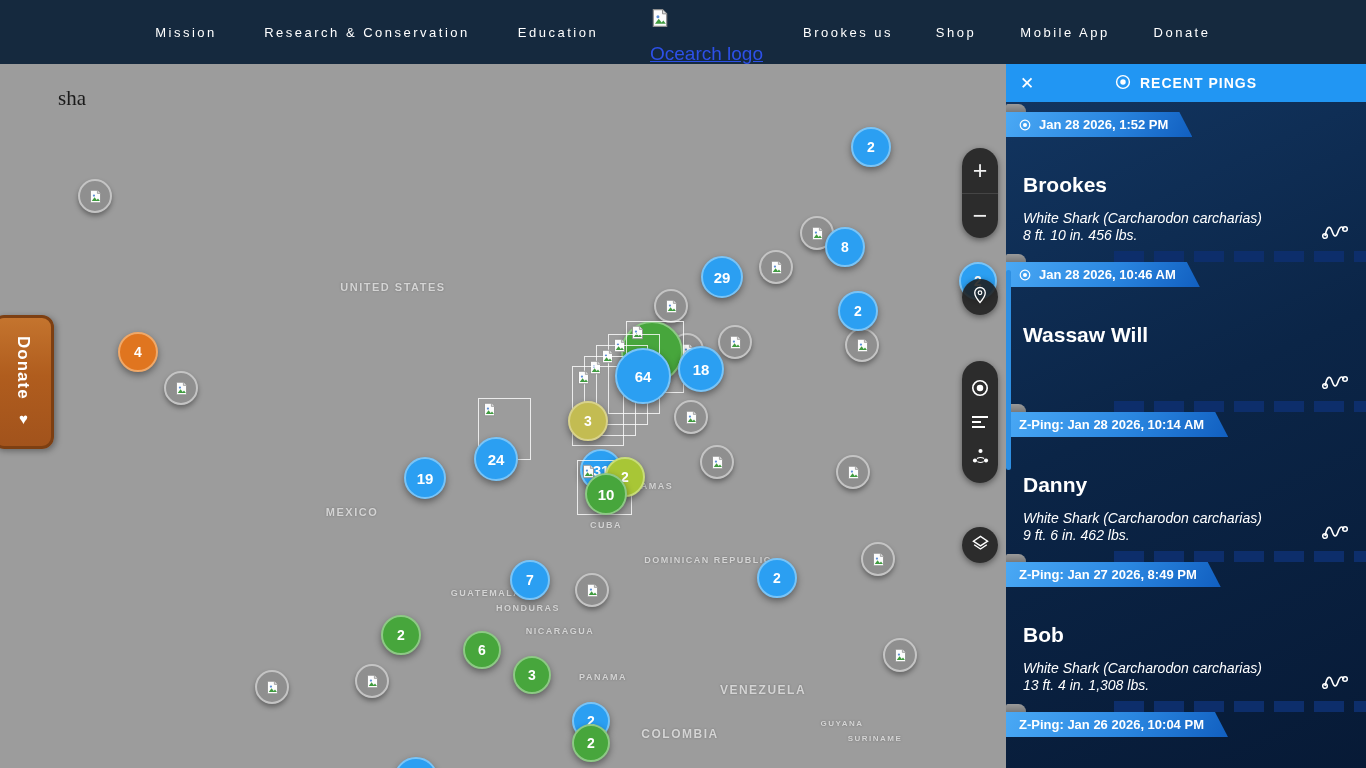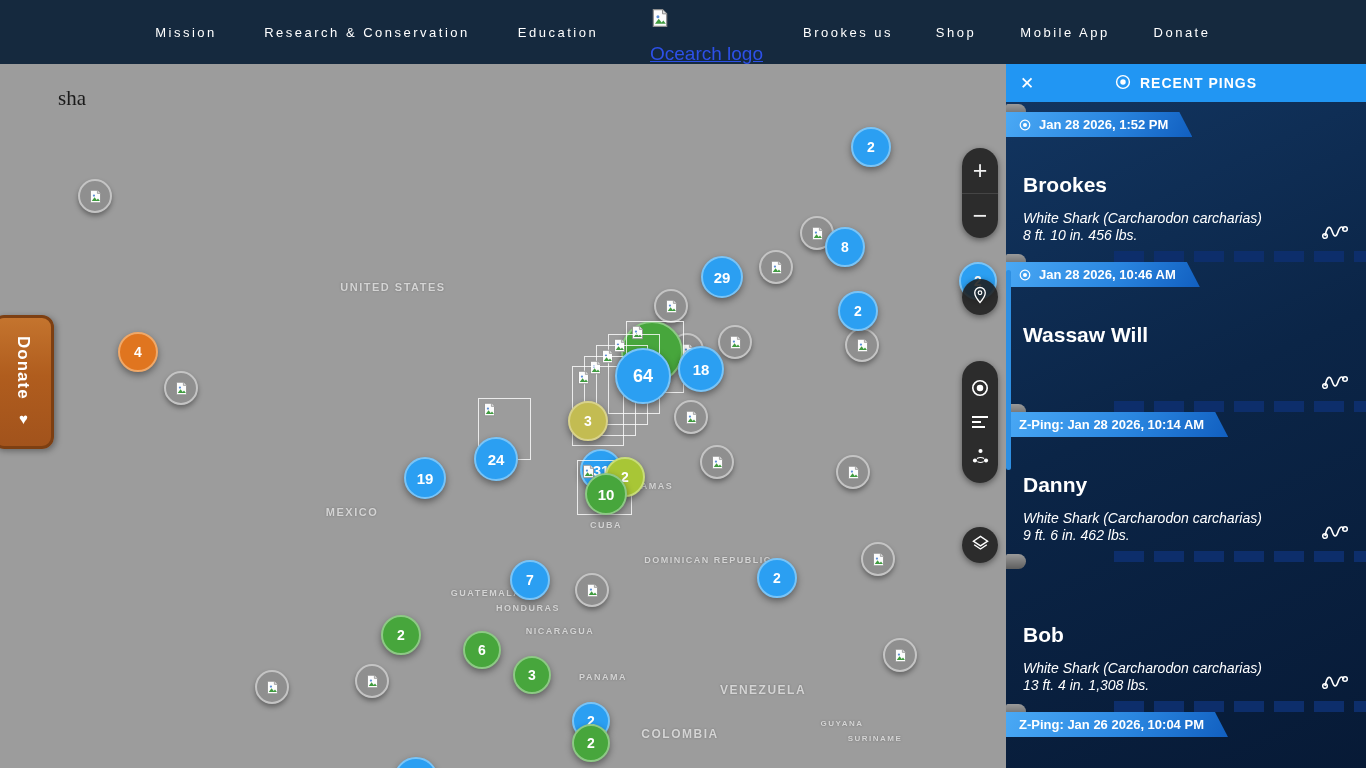--- a/index.html
+++ b/index.html
@@ -319,21 +319,21 @@
               <circle cx="9.5" cy="10.5" r="1.8" fill="#5b8dd6"></circle>
             </svg></span>
         </div>
       </div>
     <div id="clusters">
         <div class="cluster c-b" style="left: 871px; top: 83px; width: 40px; height: 40px; font-size: 14px;">2</div>
         <div class="cluster c-b" style="left: 845px; top: 183px; width: 40px; height: 40px; font-size: 14px;">8</div>
         <div class="cluster c-b" style="left: 722px; top: 213px; width: 42px; height: 42px; font-size: 15px;">29</div>
         <div class="cluster c-b" style="left: 858px; top: 247px; width: 40px; height: 40px; font-size: 14px;">2</div>
         <div class="cluster c-b" style="left: 978px; top: 217px; width: 38px; height: 38px; font-size: 14px;">2</div>
-        <div class="cluster c-b" style="left: 643px; top: 312px; width: 56px; height: 56px; font-size: 18px;">64</div>
+        <div class="cluster c-b" style="left: 643px; top: 312px; width: 56px; height: 56px; font-size: 15px;">64</div>
         <div class="cluster c-b" style="left: 701px; top: 305px; width: 46px; height: 46px; font-size: 15px;">18</div>
         <div class="cluster c-o" style="left: 588px; top: 357px; width: 40px; height: 40px; font-size: 14px;">3</div>
         <div class="cluster c-b" style="left: 496px; top: 395px; width: 44px; height: 44px; font-size: 15px;">24</div>
         <div class="cluster c-b" style="left: 425px; top: 414px; width: 42px; height: 42px; font-size: 15px;">19</div>
         <div class="cluster c-l" style="left: 625px; top: 413px; width: 40px; height: 40px; font-size: 14px;">2</div>
         <div class="cluster c-g" style="left: 606px; top: 430px; width: 42px; height: 42px; font-size: 15px;">10</div>
         <div class="cluster c-b" style="left: 530px; top: 516px; width: 40px; height: 40px; font-size: 14px;">7</div>
         <div class="cluster c-b" style="left: 777px; top: 514px; width: 40px; height: 40px; font-size: 14px;">2</div>
         <div class="cluster c-or" style="left: 138px; top: 288px; width: 40px; height: 40px; font-size: 14px;">4</div>
         <div class="cluster c-g" style="left: 401px; top: 571px; width: 40px; height: 40px; font-size: 14px;">2</div>
@@ -460,20 +460,23 @@
      <div class="a-species">White Shark (Carcharodon carcharias)<br>9 ft. 6 in. 462 lbs.</div>
      <span class="track-btn"><svg width="28" height="22" viewBox="0 0 28 22">
               <path d="M4 15 C6 5, 9 4, 11 10 C13 16, 15 17, 17 11 C19 5, 21 5, 23 8" fill="none" stroke="#fff" stroke-width="1.6"></path>
               <circle cx="4" cy="15" r="2.3" fill="none" stroke="#fff" stroke-width="1.5"></circle>
               <circle cx="24" cy="8" r="2.3" fill="none" stroke="#fff" stroke-width="1.5"></circle>
             </svg></span>
      <div class="hid-strip"></div>
         </div>
         <div class="ping-block" style="top: 451px;">
           <div class="notch"></div>
+   <div class="badge">
+            <span>Z-Ping: Jan 27 2026, 8:49 PM</span>
+          </div>
           <div class="a-name">Bob</div>
      <div class="a-species">White Shark (Carcharodon carcharias)<br>13 ft. 4 in. 1,308 lbs.</div>
      <span class="track-btn"><svg width="28" height="22" viewBox="0 0 28 22">
               <path d="M4 15 C6 5, 9 4, 11 10 C13 16, 15 17, 17 11 C19 5, 21 5, 23 8" fill="none" stroke="#fff" stroke-width="1.6"></path>
               <circle cx="4" cy="15" r="2.3" fill="none" stroke="#fff" stroke-width="1.5"></circle>
               <circle cx="24" cy="8" r="2.3" fill="none" stroke="#fff" stroke-width="1.5"></circle>
             </svg></span>
      <div class="hid-strip"></div>
         </div>
         <div class="ping-block" style="top: 601px;">

